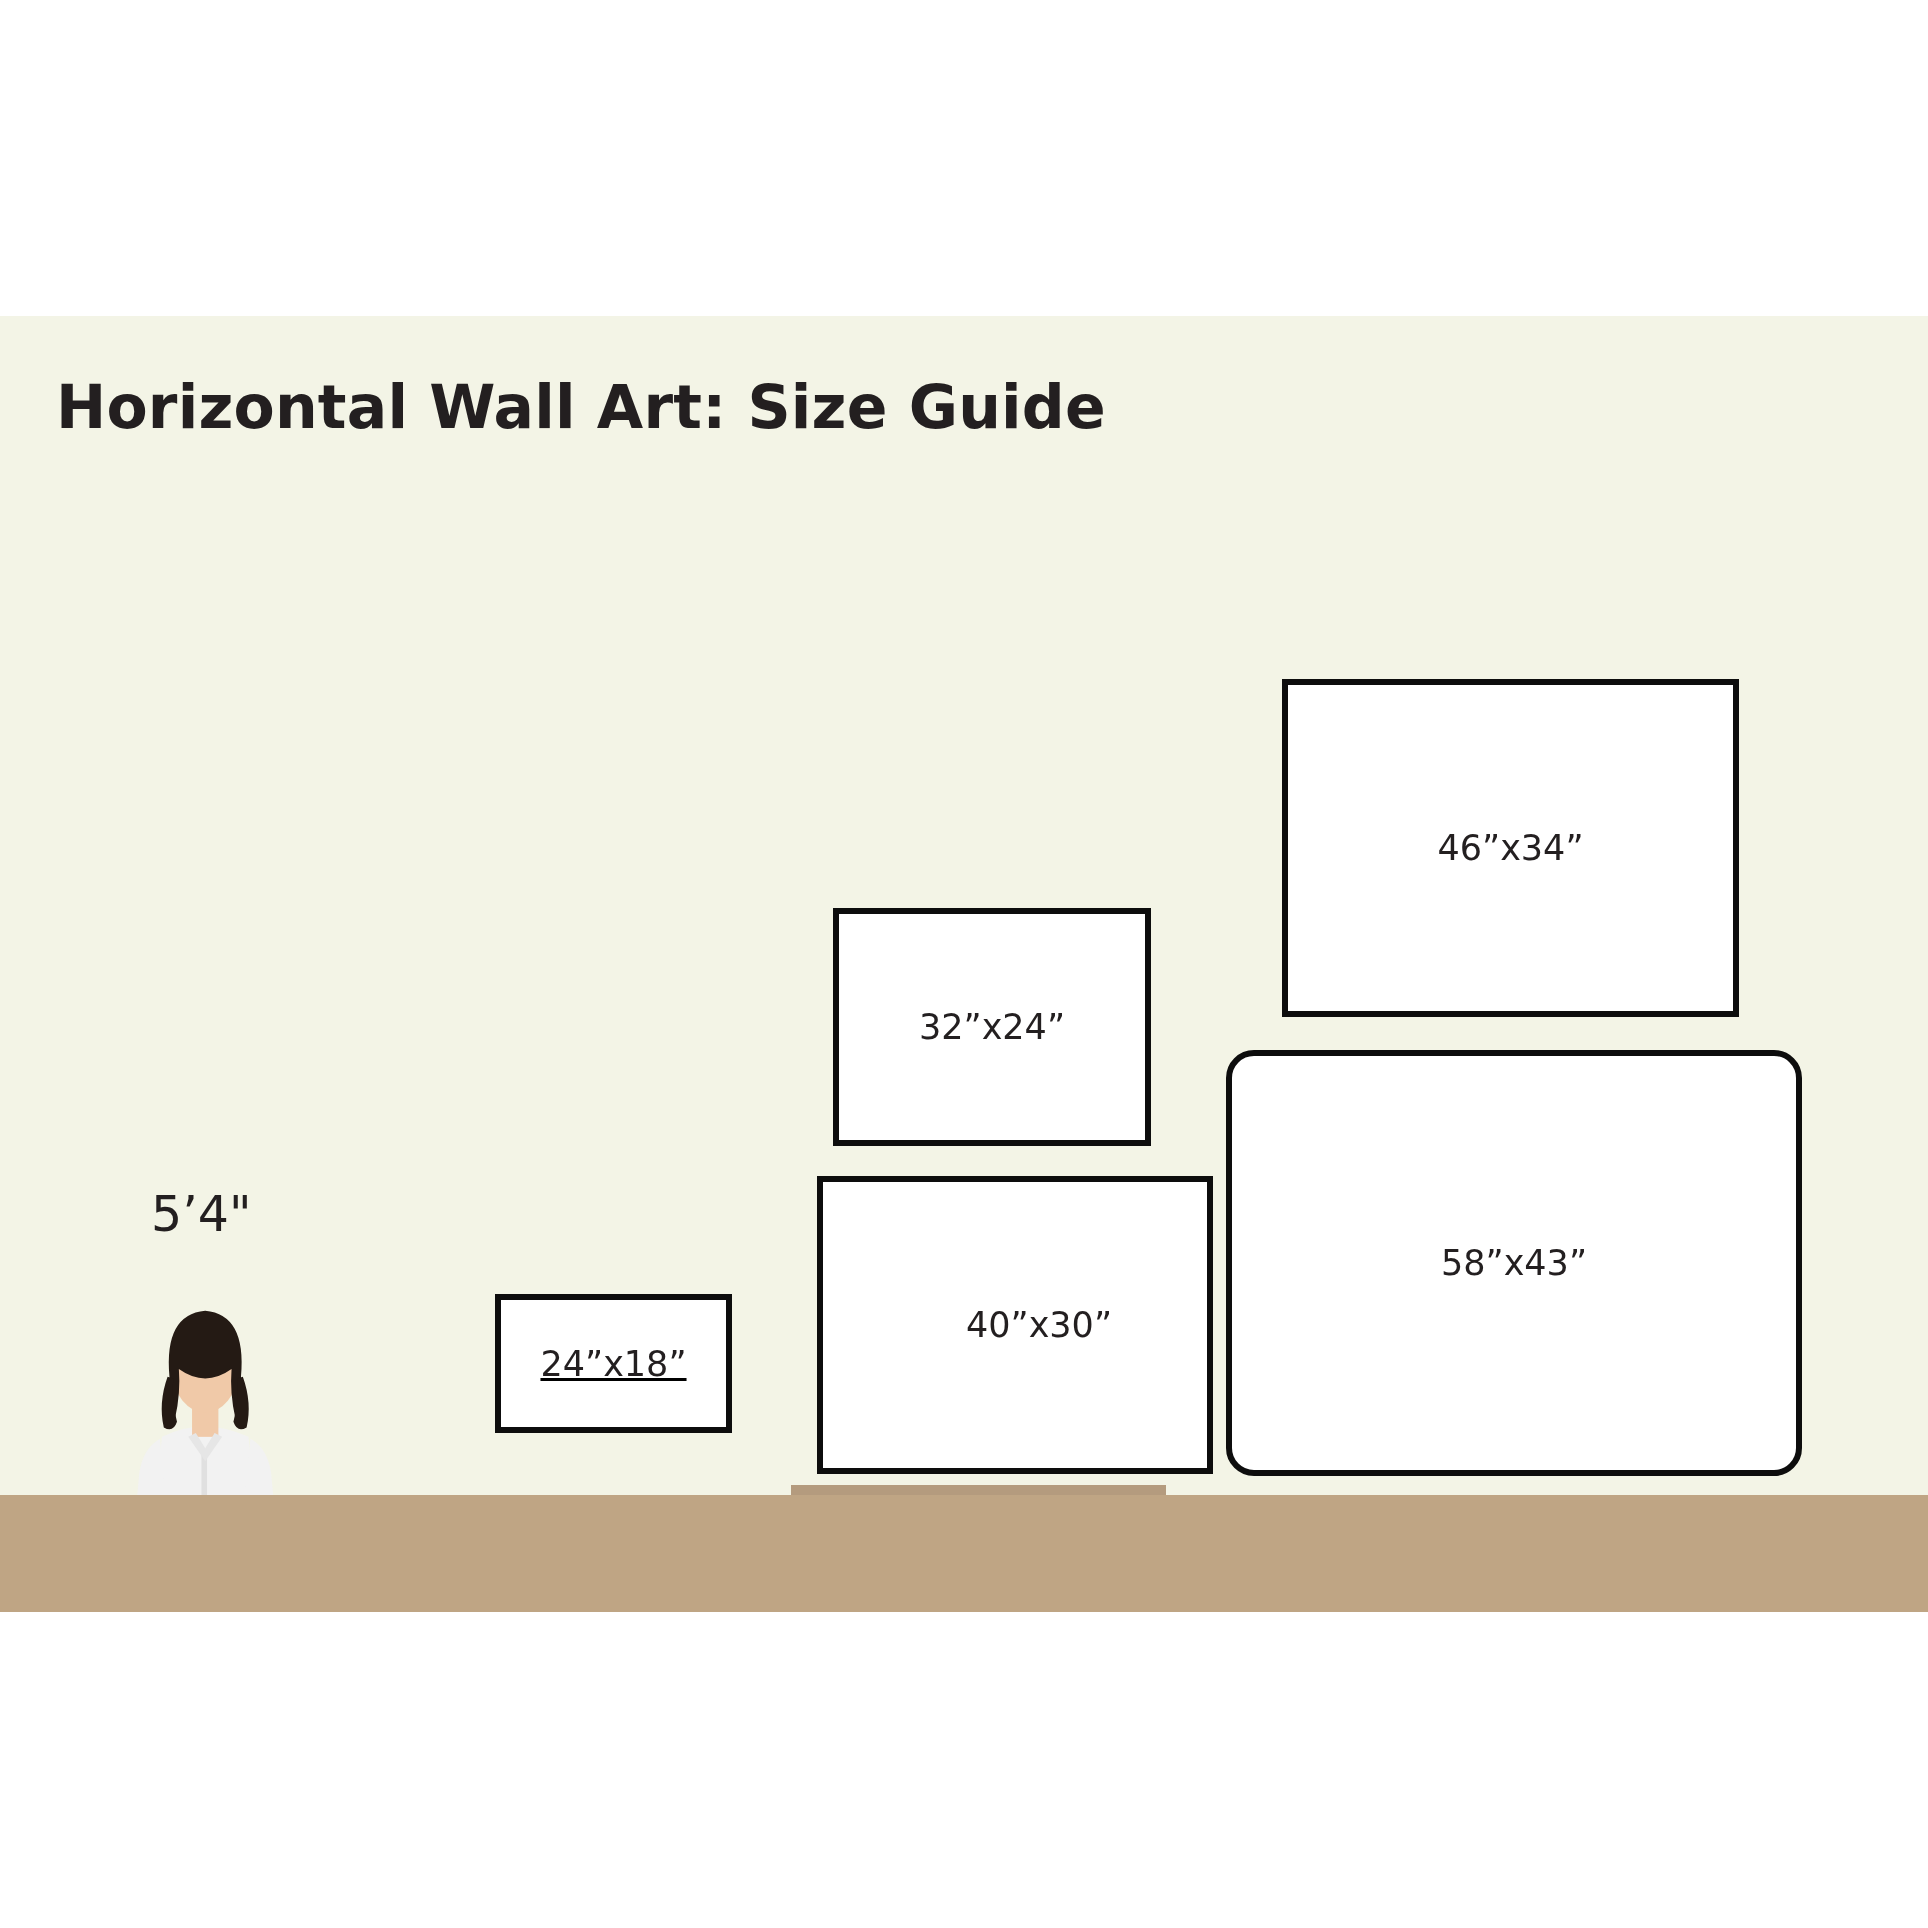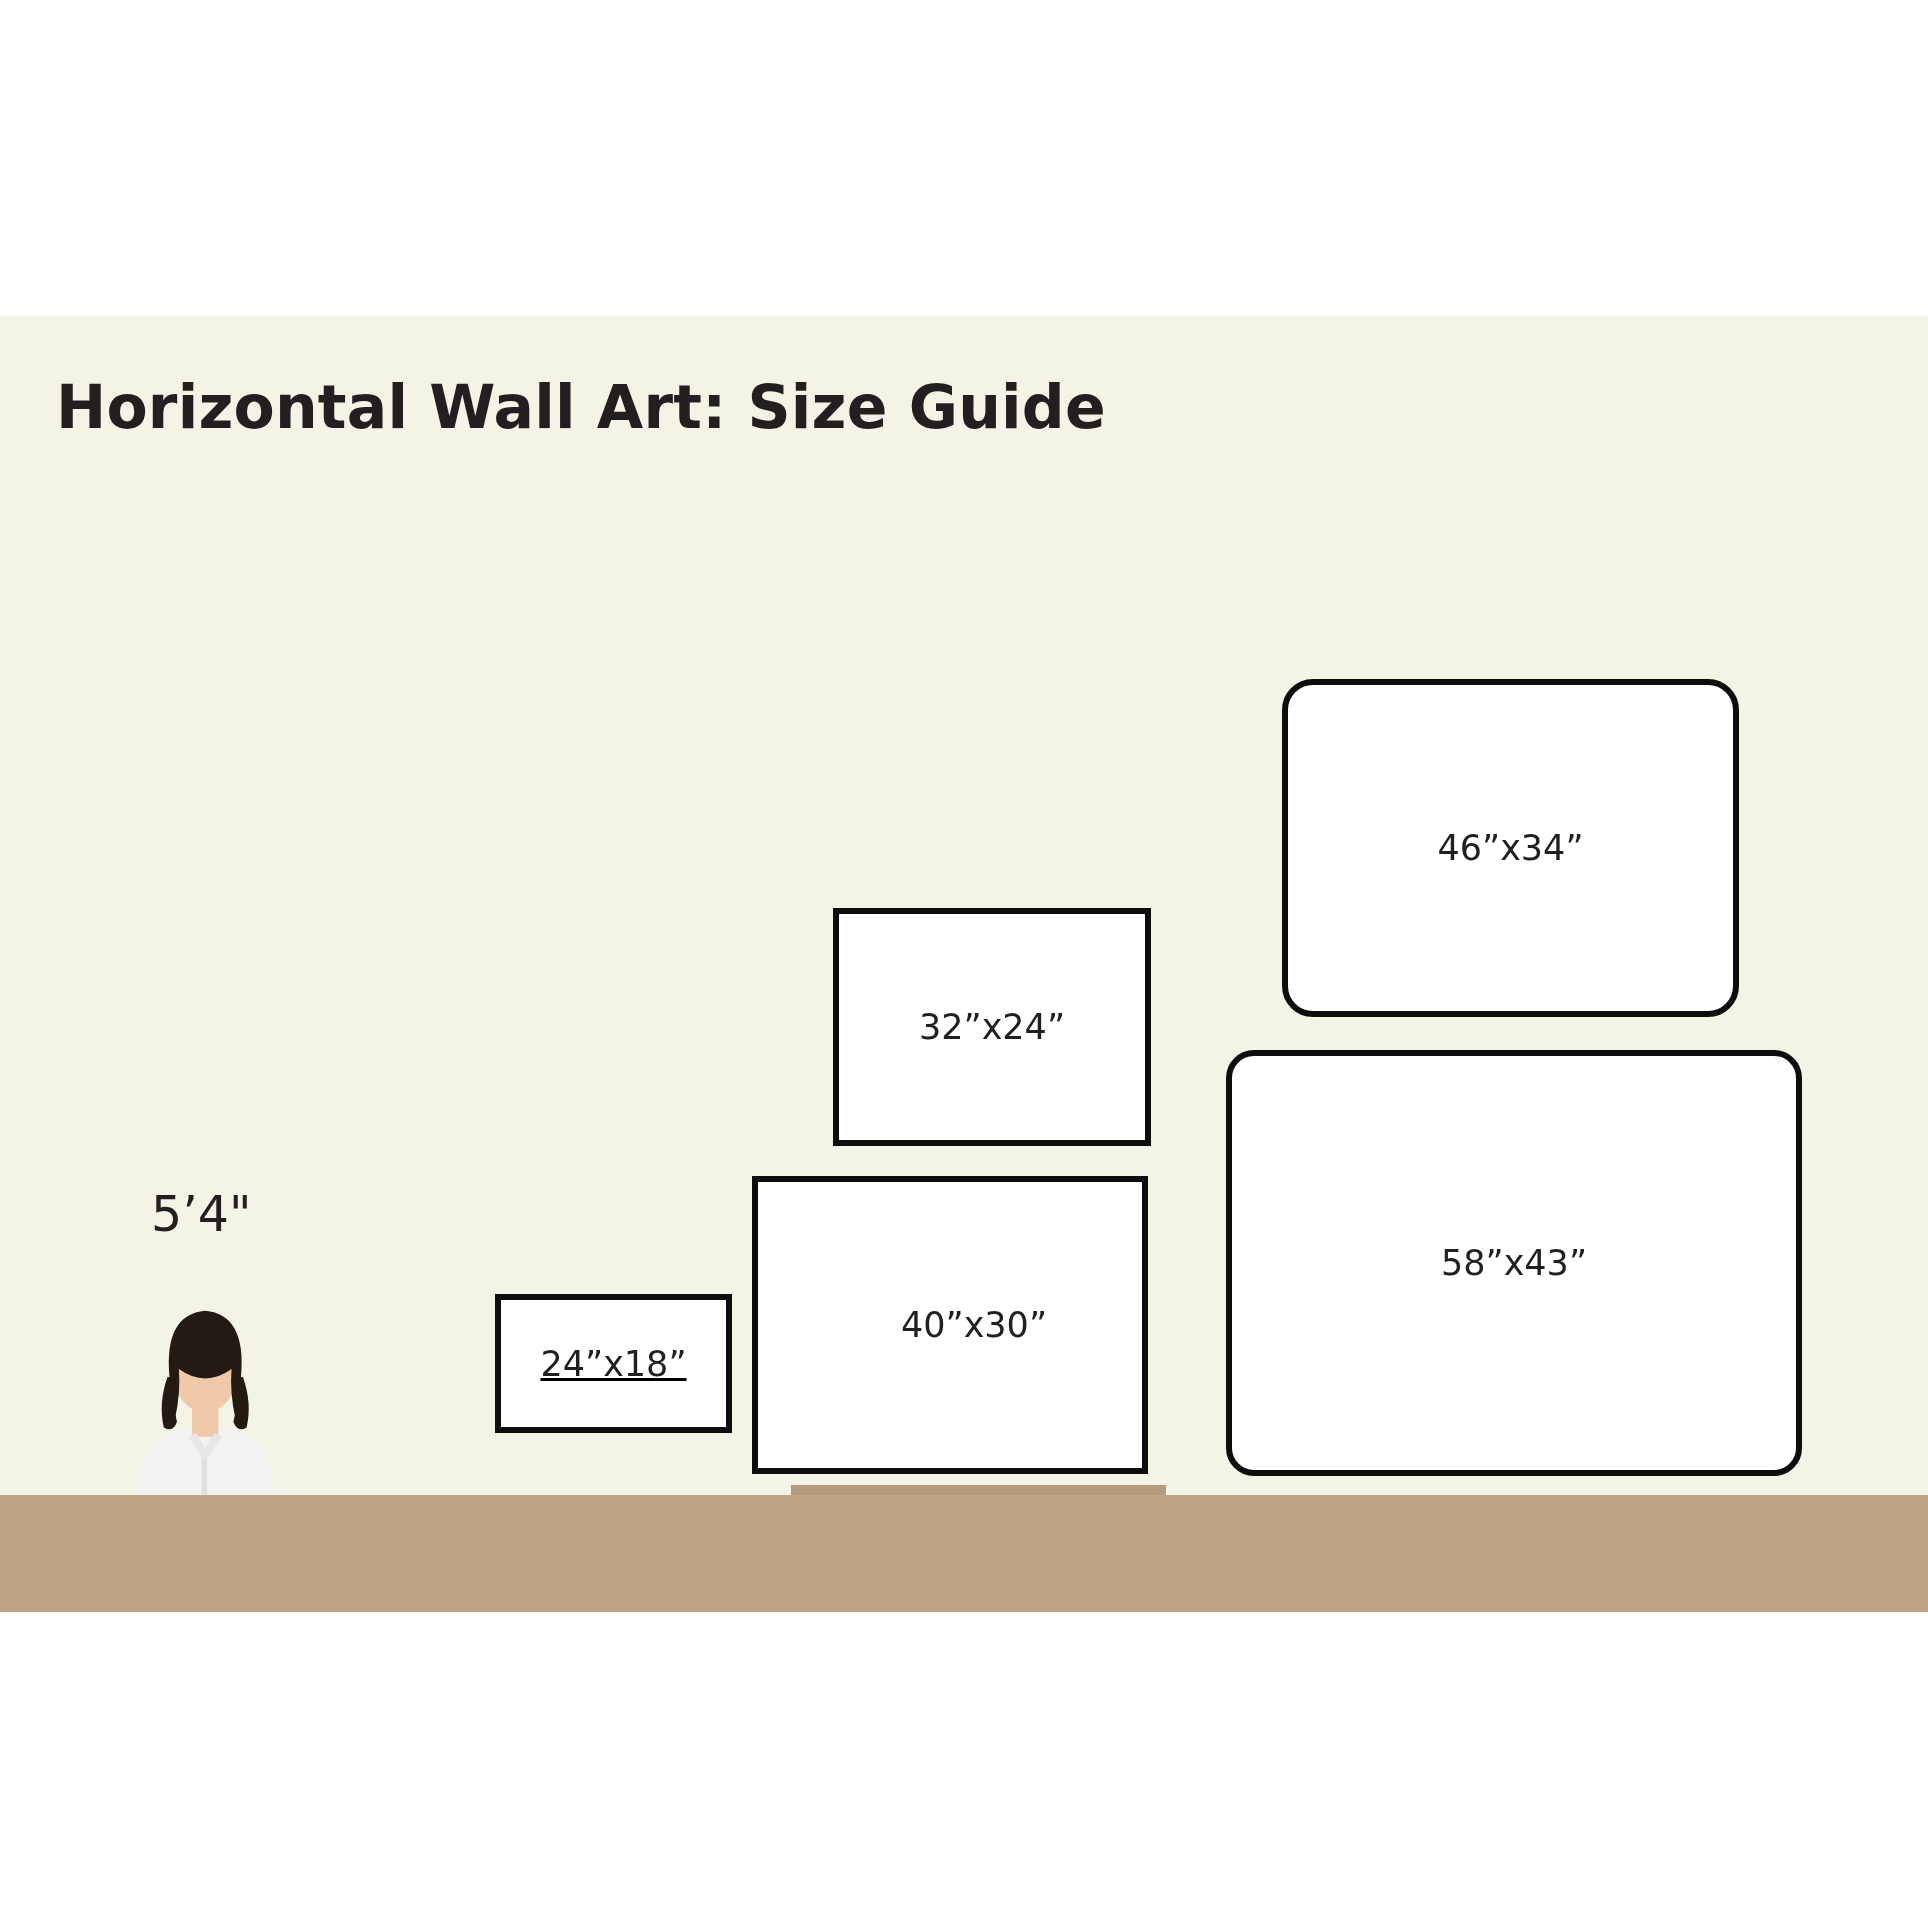--- a/index.html
+++ b/index.html
@@ -59,22 +59,22 @@
     align-items: center;
     justify-content: center;
   }
   .frame-label {
     font-size: 35px;
     color: #231f20;
     white-space: nowrap;
   }
   #frame-24 { left: 495px; top: 978px; width: 237px; height: 139px; text-decoration: underline; }
   #frame-32 { left: 820px; top: 592px; width: 318px; height: 238px; margin-left: 13px; }
-  #frame-40 { left: 752px; top: 860px; width: 396px; height: 298px; padding-left: 48px; }
-  #frame-46 { left: 1282px; top: 363px; width: 457px; height: 338px; border-radius: 31px; }
+  #frame-40 { left: 817px; top: 860px; width: 396px; height: 298px; padding-left: 48px; }
+  #frame-46 { left: 1282px; top: 363px; width: 457px; height: 338px; }
   #frame-58 { left: 1226px; top: 734px; width: 576px; height: 426px; border-radius: 28px; }
 
   
   #popular-badge {
     position: absolute;
     left: 791px;
     top: 1169px;
     width: 375px;
     height: 55px;
     background: #b49b7e;

